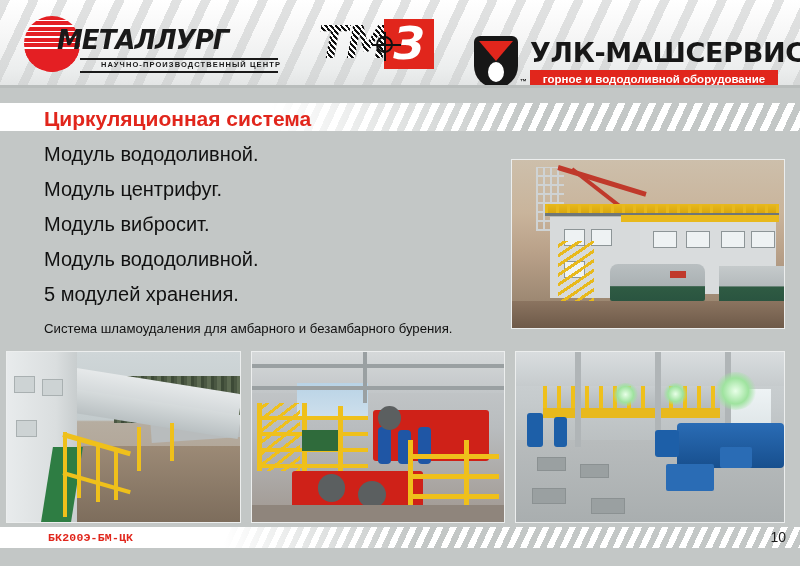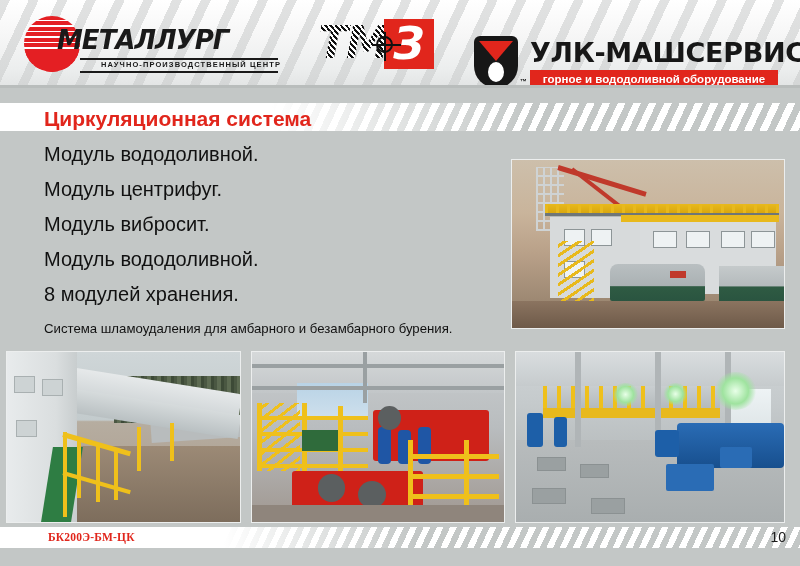--- a/index.html
+++ b/index.html
@@ -253,21 +253,21 @@
     background:
       linear-gradient(90deg,#ffffff 0%, #ffffff 28%, rgba(255,255,255,0) 52%),
       repeating-linear-gradient(115deg,
         #ffffff 0px, #ffffff 6px,
         #c3c7c6 6px, #c3c7c6 12px);
     overflow:hidden;
   }
   .footer-code{
     position:absolute;left:48px;top:0;height:21px;line-height:21px;
     font-size:11.5px;font-weight:bold;color:#e1261c;letter-spacing:.2px;
-    white-space:nowrap;font-family:Liberation Serif, serif;
+    white-space:nowrap;font-family:Liberation Mono, monospace;
   }
   .footer-page{
     position:absolute;right:14px;top:0;height:21px;line-height:21px;
     font-size:14px;font-weight:normal;color:#1c1c1c;
     font-family:"Liberation Sans",sans-serif;
   }
   .footer-fill{position:absolute;left:0;top:548px;width:800px;height:18px;background:#c3c7c6;}
 </style>
 </head>
 <body>
@@ -311,21 +311,21 @@
 
   <div class="title-band">
     <div class="title-text">Циркуляционная система</div>
   </div>
 
   <div class="bullets">
     <div class="bullet">Модуль вододоливной.</div>
     <div class="bullet">Модуль центрифуг.</div>
     <div class="bullet">Модуль вибросит.</div>
     <div class="bullet">Модуль вододоливной.</div>
-    <div class="bullet">8 модулей хранения.</div>
+    <div class="bullet">5 модулей хранения.</div>
     <div class="bullet last">Система шламоудаления для амбарного и безамбарного бурения.</div>
   </div>
 
   <div class="photo ph-rig">
     <div class="rig-sky"></div>
     <div class="rig-derrick"></div>
     <div class="rig-crane"></div>
     <div class="rig-crane2"></div>
     <div class="rig-b1"></div>
     <div class="rig-b2"></div>

